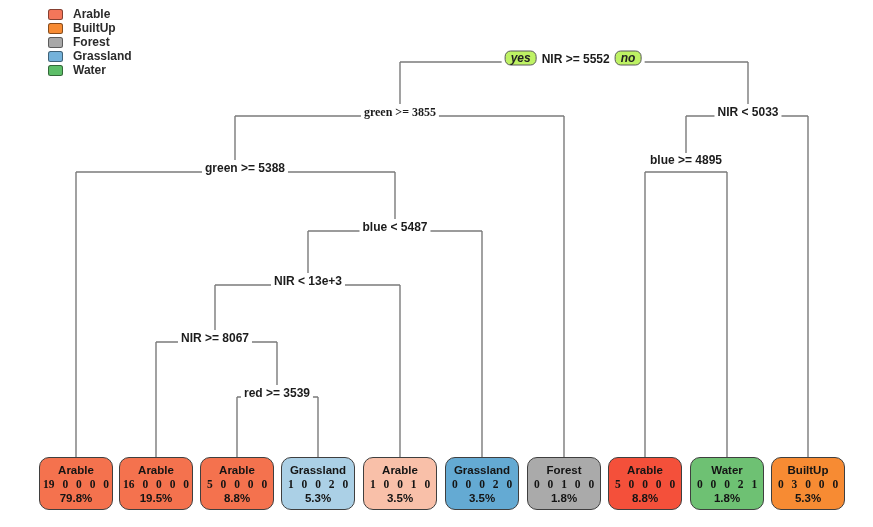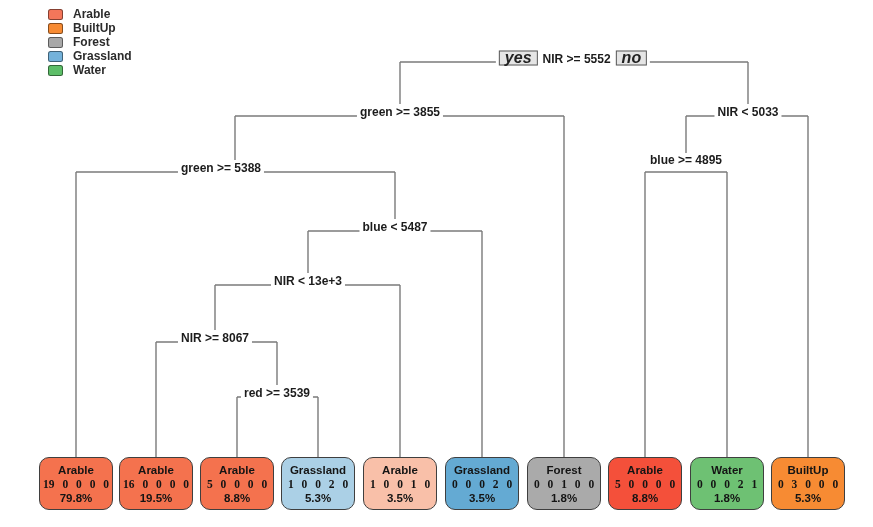--- a/index.html
+++ b/index.html
@@ -8,22 +8,22 @@
     font-family:"Liberation Sans", sans-serif; overflow:hidden;
   }
   svg.connectors { position:absolute; left:0; top:0; z-index:1; }
   .split-label {
     position:absolute; transform:translate(-50%,-50%);
     background:#ffffff; padding:0 3px; white-space:nowrap;
     font-size:12px; font-weight:bold; color:#1c1c1c; z-index:2;
     display:flex; align-items:center; gap:5px;
   }
   .yn {
-    border:1.5px solid #5a5a5a; border-radius:0; background:#e5e5e5;
-    font-size:16px; font-style:italic; font-weight:bold; color:#222222;
+    border:1.5px solid #5a5a5a; border-radius:6px; background:#bef264;
+    font-size:12px; font-style:italic; font-weight:bold; color:#222222;
     padding:0 5px 1px 5px; line-height:12px;
   }
   .leaf {
     position:absolute; width:74px; height:53px; box-sizing:border-box;
     border:1.6px solid #3f3f3f; border-radius:10px; z-index:2;
     display:flex; flex-direction:column; justify-content:center; align-items:center;
     text-align:center; font-size:11.5px; font-weight:600; color:#141414; line-height:14px;
   }
   .leaf-counts { word-spacing:5px;font-family:Liberation Serif, serif; }
   .legend { position:absolute; left:48px; top:7px; z-index:3; }
@@ -88,27 +88,27 @@
         <span class="legend-swatch" style="background: rgb(93, 190, 104);"></span>
         <span class="legend-label">Water</span>
       </div>
     </div>
   <div id="nodes">
       <div class="split-label" style="left: 573px; top: 58px;">
         <span class="yn">yes</span>
         <span>NIR &gt;= 5552</span>
         <span class="yn">no</span>
       </div>
-      <div class="split-label" style="left: 400px; top: 112px;">
+      <div class="split-label" style="left: 400px; top: 112px; font-family: Liberation Serif, serif;">
         <span>green &gt;= 3855</span>
       </div>
       <div class="split-label" style="left: 748px; top: 112px;">
         <span>NIR &lt; 5033</span>
       </div>
-      <div class="split-label" style="left: 221px; top: 168px; align-items: center;">
+      <div class="split-label" style="left: 245px; top: 168px; align-items: center;">
         <span>green &gt;= 5388</span>
       </div>
       <div class="split-label" style="left: 686px; top: 160px;">
         <span>blue &gt;= 4895</span>
       </div>
       <div class="split-label" style="left: 395px; top: 227px;">
         <span>blue &lt; 5487</span>
       </div>
       <div class="split-label" style="left: 308px; top: 281px;">
         <span>NIR &lt; 13e+3</span>

